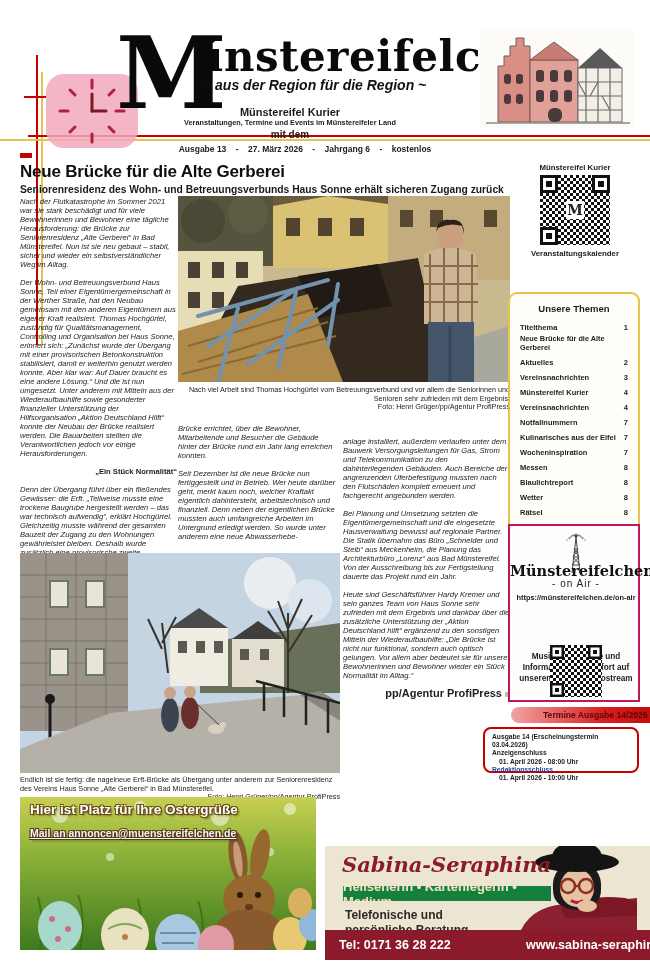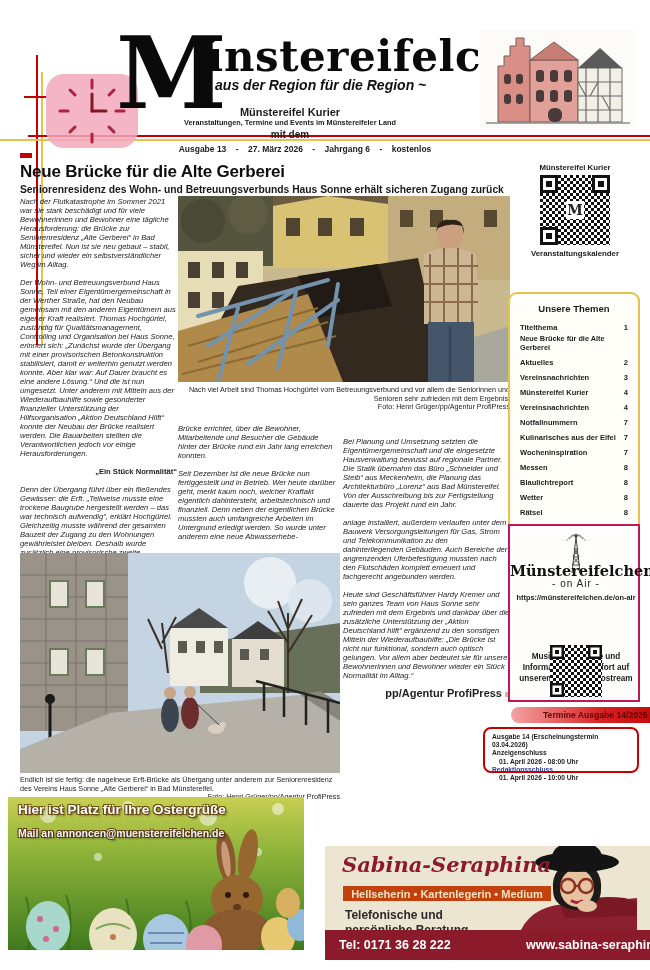--- a/index.html
+++ b/index.html
@@ -53,27 +53,27 @@
   .termine-box{position:absolute;border:2px solid #c40000;border-radius:8px;background:#fff;
       box-sizing:border-box;padding:4px 7px;font-size:6.7px;line-height:8.2px;font-weight:bold;}
   .termine-box .ind{padding-left:7px;}
   .termine-box .blue{color:#2a3a9a;}
 
   
   .easter-ad{position:absolute;overflow:hidden;}
   .easter-title{position:absolute;left:10px;top:5px;font-size:13.5px;font-weight:bold;color:#fff;
       text-shadow:1px 1px 0 #6a4a10,-1px -1px 0 #6a4a10,1px -1px 0 #6a4a10,-1px 1px 0 #6a4a10,2px 2px 2px rgba(0,0,0,.45);}
   .easter-mail{position:absolute;left:10px;top:30px;font-size:10.5px;font-weight:bold;color:#f3f3ff;
-      text-shadow:1px 1px 0 #5a3a10,-1px -1px 0 #5a3a10,1px -1px 0 #5a3a10,-1px 1px 0 #5a3a10,2px 2px 2px rgba(0,0,0,.45);}
+      text-shadow:1px 1px 0 #5a3a10,-1px -1px 0 #5a3a10,1px -1px 0 #5a3a10,-1px 1px 0 #5a3a10,2px 2px 2px rgba(0,0,0,.45);text-decoration:underline;}
 
   .sabina-ad{position:absolute;background:#ece5d2;overflow:hidden;}
   .sabina-name{position:absolute;left:14px;top:6px;width:215px;text-align:center;
       font-family:"DejaVu Serif",serif;font-style:italic;font-weight:bold;font-size:21px;color:#8b1a2a;}
-  .sabina-band{position:absolute;left:18px;top:40px;width:208px;height:15px;background:#c2410c;color:#f2e3c4;
-      font-size:11px;font-weight:bold;display:flex;align-items:center;justify-content:center;}
+  .sabina-band{position:absolute;left:18px;top:40px;width:208px;height:15px;background:#15803d;color:#f2e3c4;
+      font-size:13px;font-weight:bold;display:flex;align-items:center;justify-content:center;}
   .sabina-offer{position:absolute;left:20px;top:62px;font-size:12px;font-weight:bold;color:#2a2a2a;line-height:15px;}
   .sabina-bar{position:absolute;left:0;bottom:0;width:100%;height:30px;background:#8b1a2a;color:#fff;
       display:flex;align-items:center;justify-content:space-between;padding:0 14px;box-sizing:border-box;
       font-size:12.5px;font-weight:bold;}
 </style>
 </head>
 <body>
 
 <div class="page">
 
@@ -231,22 +231,22 @@
     <span>Nach viel Arbeit sind Thomas Hochgürtel vom Betreuungsverbund und vor allem die Seniorinnen und Senioren sehr zufrieden mit dem Ergebnis.</span>
     <span class="credit">Foto: Henri Grüger/pp/Agentur ProfiPress</span>
   </div>
 
   <div class="abs bt" style="left:178px;top:424px;width:159px;">
     <p>Brücke errichtet, über die Bewohner, Mitarbeitende und Besucher die Gebäude hinter der Brücke rund ein Jahr lang erreichen konnten.</p>
     <p>Seit Dezember ist die neue Brücke nun fertiggestellt und in Betrieb. Wer heute darüber geht, merkt kaum noch, welcher Kraftakt eigentlich dahintersteht, arbeitstechnisch und finanziell. Denn neben der eigentlichen Brücke mussten auch umfangreiche Arbeiten im Untergrund erledigt werden. So wurde unter anderem eine neue Abwasserhebe-</p>
   </div>
 
   <div class="abs bt" style="left:343px;top:437px;width:167px;">
+    <p>anlage installiert, außerdem verlaufen unter dem Bauwerk Versorgungsleitungen für Gas, Strom und Telekommunikation zu den dahinterliegenden Gebäuden. Auch Bereiche der angrenzenden Uferbefestigung mussten nach den Flutschäden komplett erneuert und fachgerecht angebunden werden.</p>
     <p>Bei Planung und Umsetzung setzten die Eigentümergemeinschaft und die eingesetzte Hausverwaltung bewusst auf regionale Partner. Die Statik übernahm das Büro „Schneider und Steib“ aus Meckenheim, die Planung das Architekturbüro „Lorenz“ aus Bad Münstereifel. Von der Ausschreibung bis zur Fertigstellung dauerte das Projekt rund ein Jahr.</p>
-    <p>anlage installiert, außerdem verlaufen unter dem Bauwerk Versorgungsleitungen für Gas, Strom und Telekommunikation zu den dahinterliegenden Gebäuden. Auch Bereiche der angrenzenden Uferbefestigung mussten nach den Flutschäden komplett erneuert und fachgerecht angebunden werden.</p>
     <p>Heute sind Geschäftsführer Hardy Kremer und sein ganzes Team von Haus Sonne sehr zufrieden mit dem Ergebnis und dankbar über die zusätzliche Unterstützung der „Aktion Deutschland hilft“ ergänzend zu den sonstigen Mitteln der Wiederaufbauhilfe: „Die Brücke ist nicht nur funktional, sondern auch optisch gelungen. Vor allem aber bedeutet sie für unsere Bewohnerinnen und Bewohner wieder ein Stück Normalität im Alltag.“</p>
     <div class="byline">
       <span>pp/Agentur ProfiPress</span><span class="sq"></span>
     </div>
   </div>
 
   <div class="photo-frame" style="left:20px;top:553px;width:320px;height:220px;">
     <svg width="320" height="220" viewBox="0 0 320 220">
       <rect width="320" height="220" fill="#c4d4e2"></rect>
       <circle cx="250" cy="30" r="26" fill="#e9eef2"></circle>
@@ -457,21 +457,21 @@
     <span>Termine Ausgabe 14/2026</span>
   </div>
   <div class="termine-box" style="left:483px;top:727px;width:156px;height:46px;">
     <div>Ausgabe 14 (Erscheinungstermin 03.04.2026)</div>
     <div>Anzeigenschluss</div>
     <div class="ind">01. April 2026 - 08:00 Uhr</div>
     <div class="blue">Redaktionsschluss</div>
     <div class="ind">01. April 2026 - 10:00 Uhr</div>
   </div>
 
-  <div class="easter-ad" style="left:8px;top:797px;width:296px;height:153px;">
+  <div class="easter-ad" style="left:20px;top:797px;width:296px;height:153px;">
     <svg width="300" height="153" viewBox="0 0 300 153" style="position:absolute;left:0;top:0;">
       <defs>
         <linearGradient id="grassbg" x1="0" y1="0" x2="0" y2="1">
           <stop offset="0" stop-color="#c8cf52"></stop>
             <stop offset="0.35" stop-color="#8fb43a"></stop>
             <stop offset="1" stop-color="#3f7a1e"></stop>
         </linearGradient>
       </defs>
       <rect width="300" height="153" fill="url(#grassbg)"></rect>
       <g fill="#ffffff" opacity="0.5">

